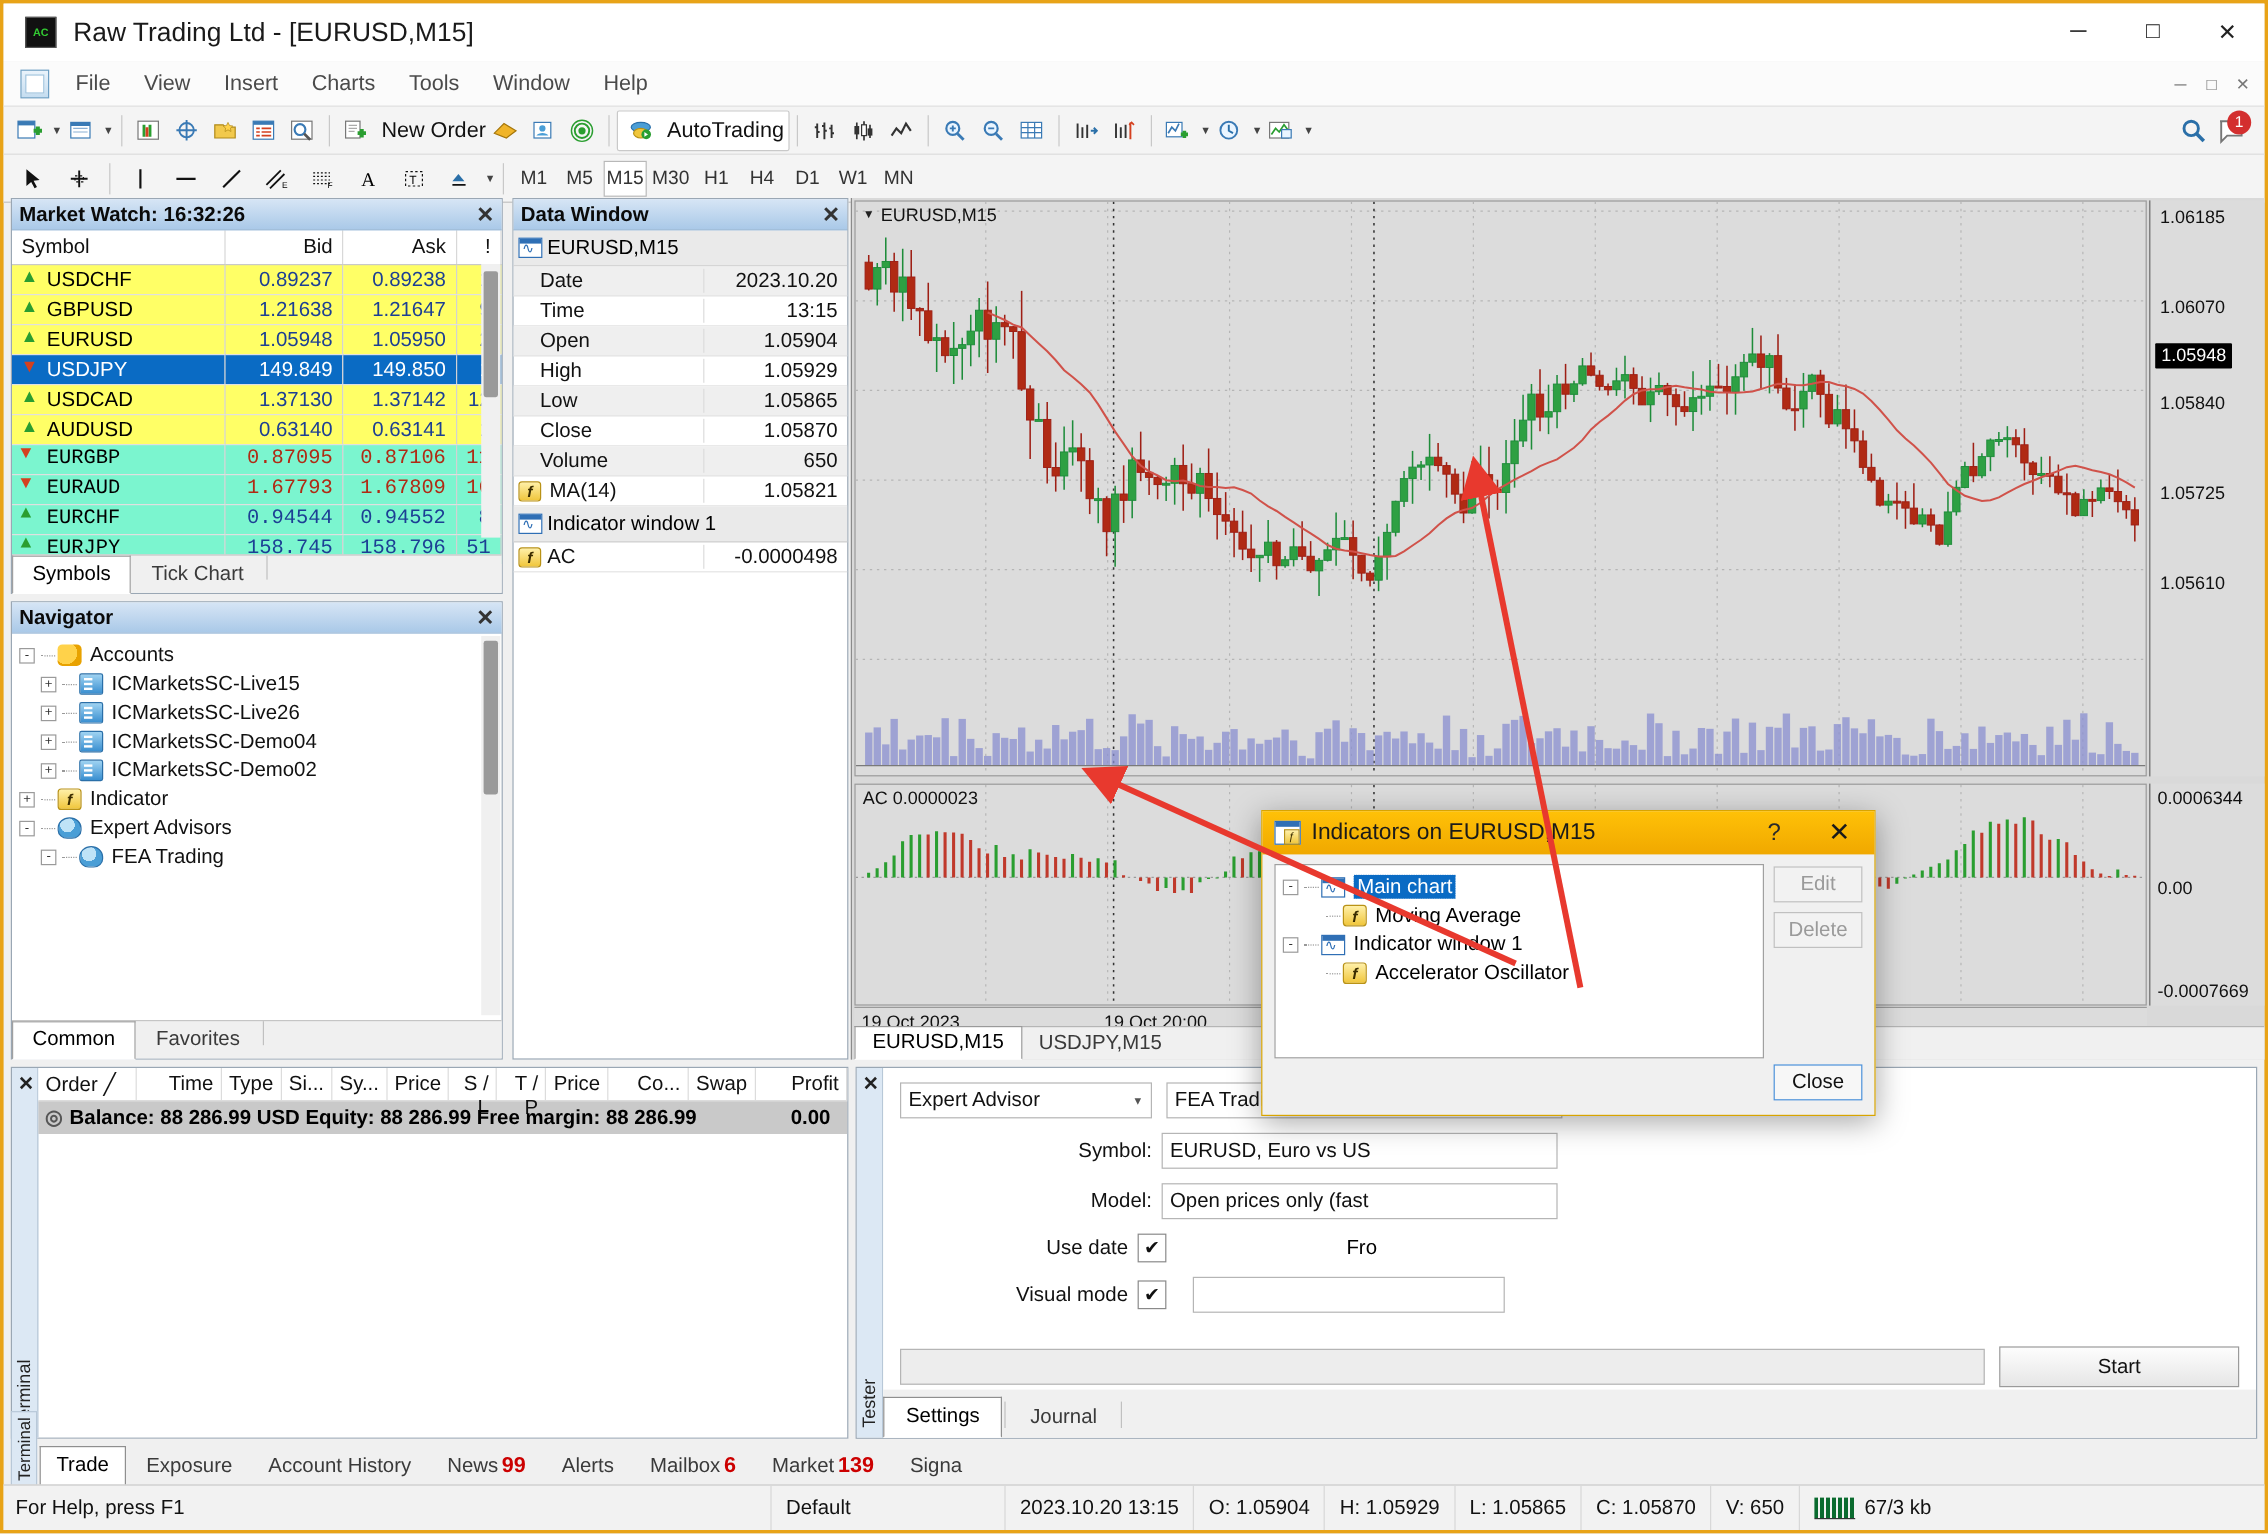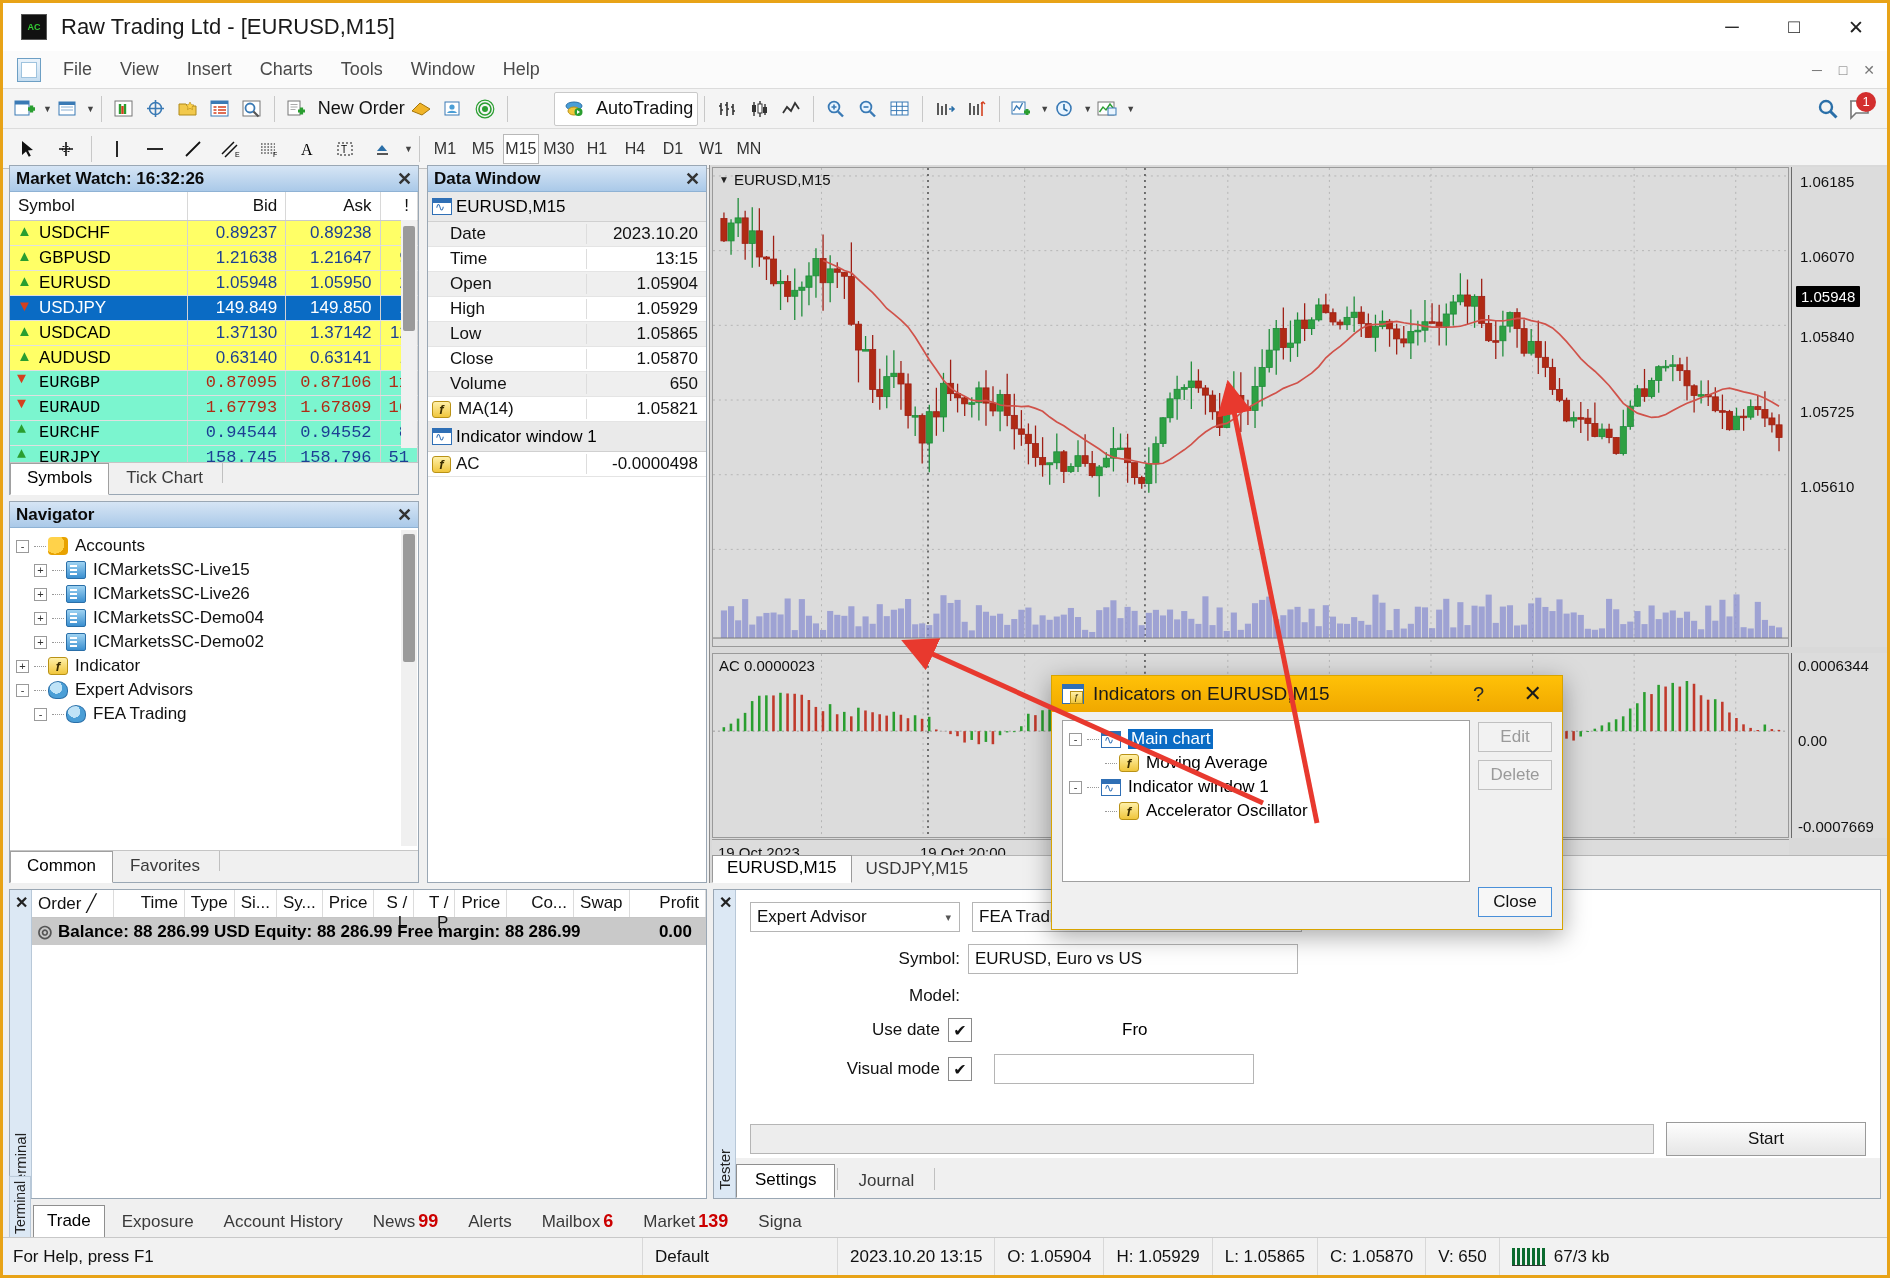--- a/index.html
+++ b/index.html
@@ -62,21 +62,21 @@
     padding-left: 6px; position: relative;
   }
   .tb-btn {
     min-width: 30px; height: 32px; display: flex; align-items: center; justify-content: center;
     margin: 0 1px; border: 1px solid transparent; border-radius: 2px;
     font-size: 14px; color: #333;
   }
   .tb-sep { width: 1px; height: 26px; background: #c8c8c8; margin: 0 6px; }
   .tb-caret { font-size: 9px; margin-left: 2px; color: #444; }
   .tb-label { font-size: 18px; margin-left: 5px; color: #111; }
-  .tb-group { display: flex; align-items: center; padding: 0 4px; margin-left: 40px; }
+  .tb-group { display: flex; align-items: center; padding: 0 4px; }
   .tb-group.framed { border: 1px solid #c9c9c9; border-radius: 2px; background: #fff; }
 
   .toolbar2 { height: 40px; display:flex; align-items:center; background:#f4f4f4;
      border-bottom: 1px solid #c0c0c0; padding-left: 6px; }
   .tf-btn {
     min-width: 36px; height: 30px; display: flex; align-items: center; justify-content: center;
     font-size: 16px; color: #333; margin: 0 1px; border: 1px solid transparent;
   }
   .tf-btn.active { background: #fff; border: 1px solid #b8b8b8; }
 
@@ -1599,20 +1599,23 @@
           </div>
         </div>
         <div class="frow">
           <div class="flabel" style="width:210px">Symbol:</div>
           <div class="finput" style="width:330px">
             <span>EURUSD, Euro vs US</span>
           </div>
         </div>
         <div class="frow">
           <div class="flabel" style="width:210px">Model:</div>
+          <div class="finput" style="width:330px">
+            <span>Open prices only (fast</span>
+          </div>
         </div>
         <div class="frow">
           <div class="flabel" style="width:190px">Use date</div>
           <div class="fcheck">✔</div>
           <div style="margin-left:150px">Fro</div>
         </div>
         <div class="frow">
           <div class="flabel" style="width:190px">Visual mode</div>
           <div class="fcheck">✔</div>
           <div class="finput" style="width:260px;margin-left:22px"></div>

